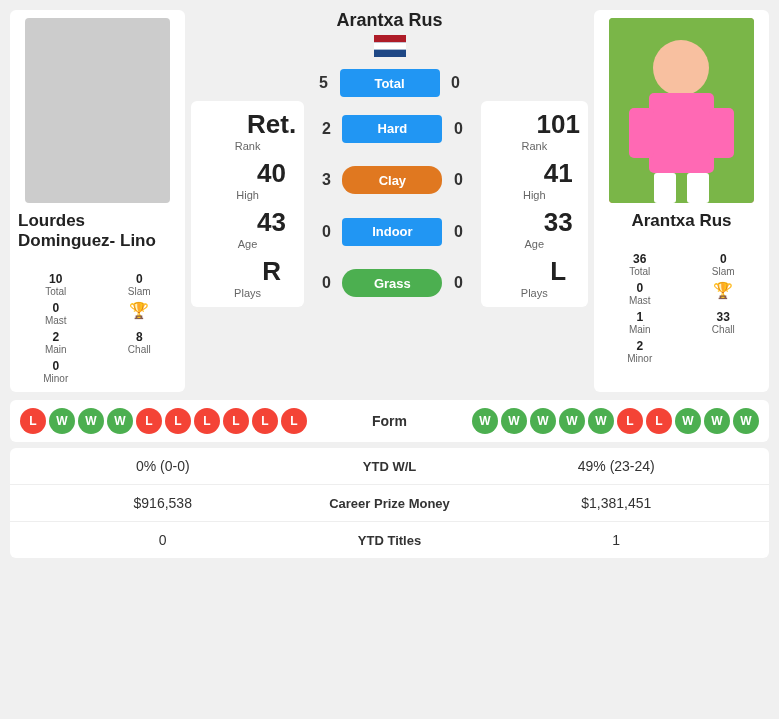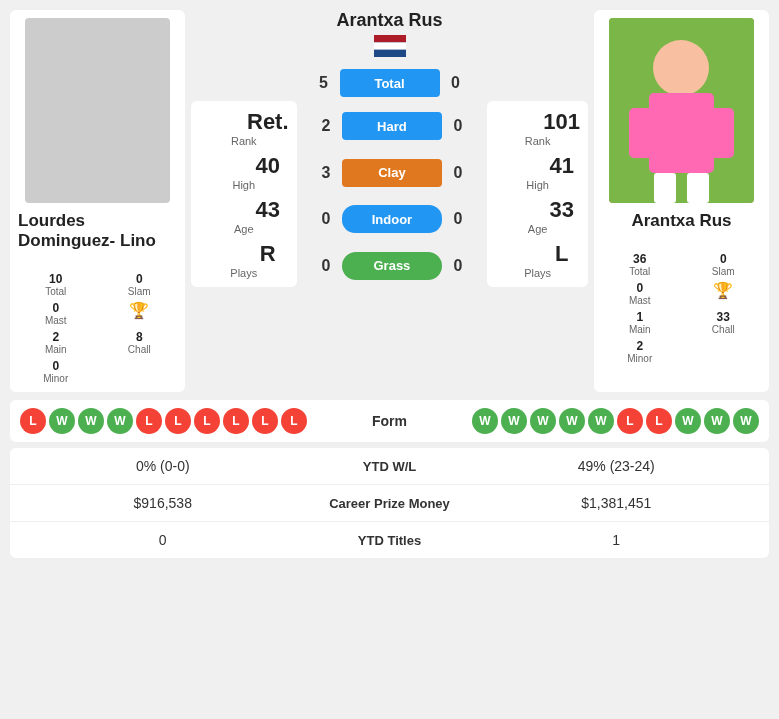--- a/index.html
+++ b/index.html
@@ -87,32 +87,32 @@
       display: flex;
       align-items: center;
       justify-content: center;
       font-size: 13px;
       font-weight: bold;
       color: #fff;
     }
 
     .surface-total { background: #2196F3; }
     .surface-hard { background: #2196F3; }
-    .surface-clay { background: #E07820; }
-    .surface-indoor { background: #2196F3; border-radius: 13px; }
+    .surface-clay { background: #E07820; border-radius: 13px; }
+    .surface-indoor { background: #2196F3; }
     .surface-grass { background: #4CAF50; border-radius: 14px; }
 
     .panel-stat {
       display: flex;
       flex-direction: column;
       align-items: center;
     }
 
     .panel-stat-value {
-      font-size: 22px;
+      font-size: 26px;
       font-weight: bold;
       color: #222;
       margin-left: 48px;
     }
 
     .panel-stat-label {
       font-size: 11px;
       color: #666;
     }
 

